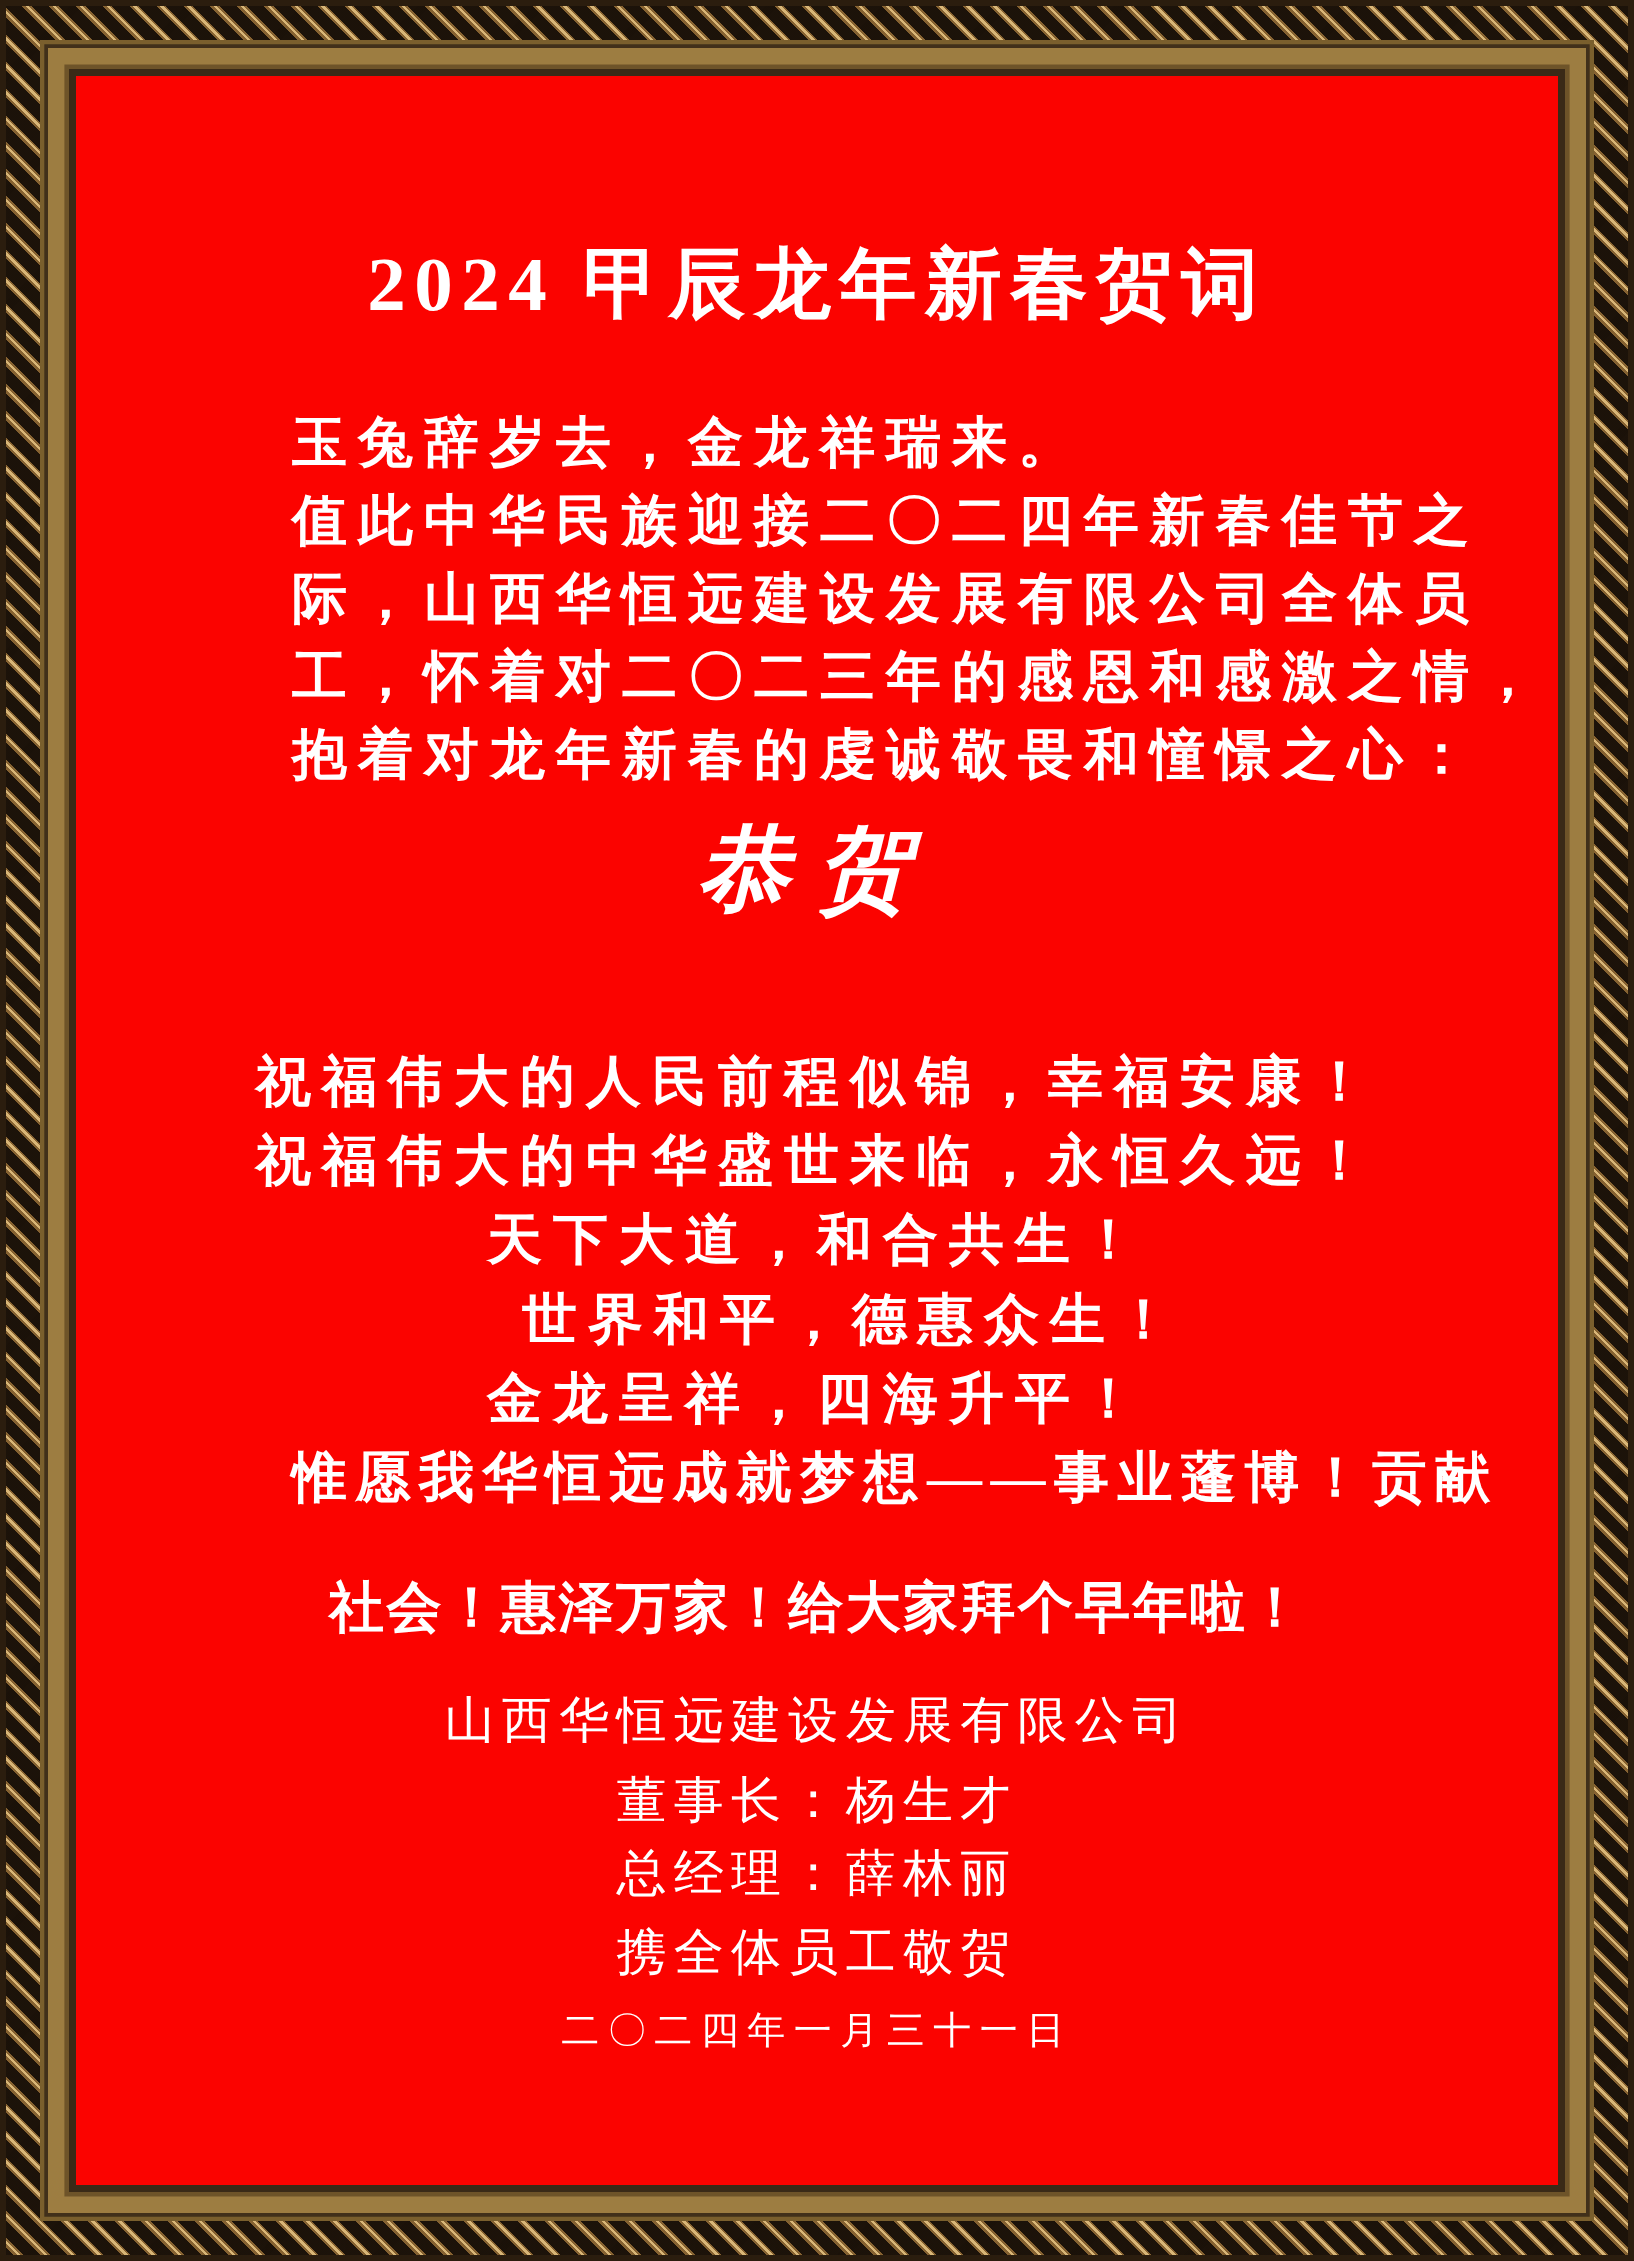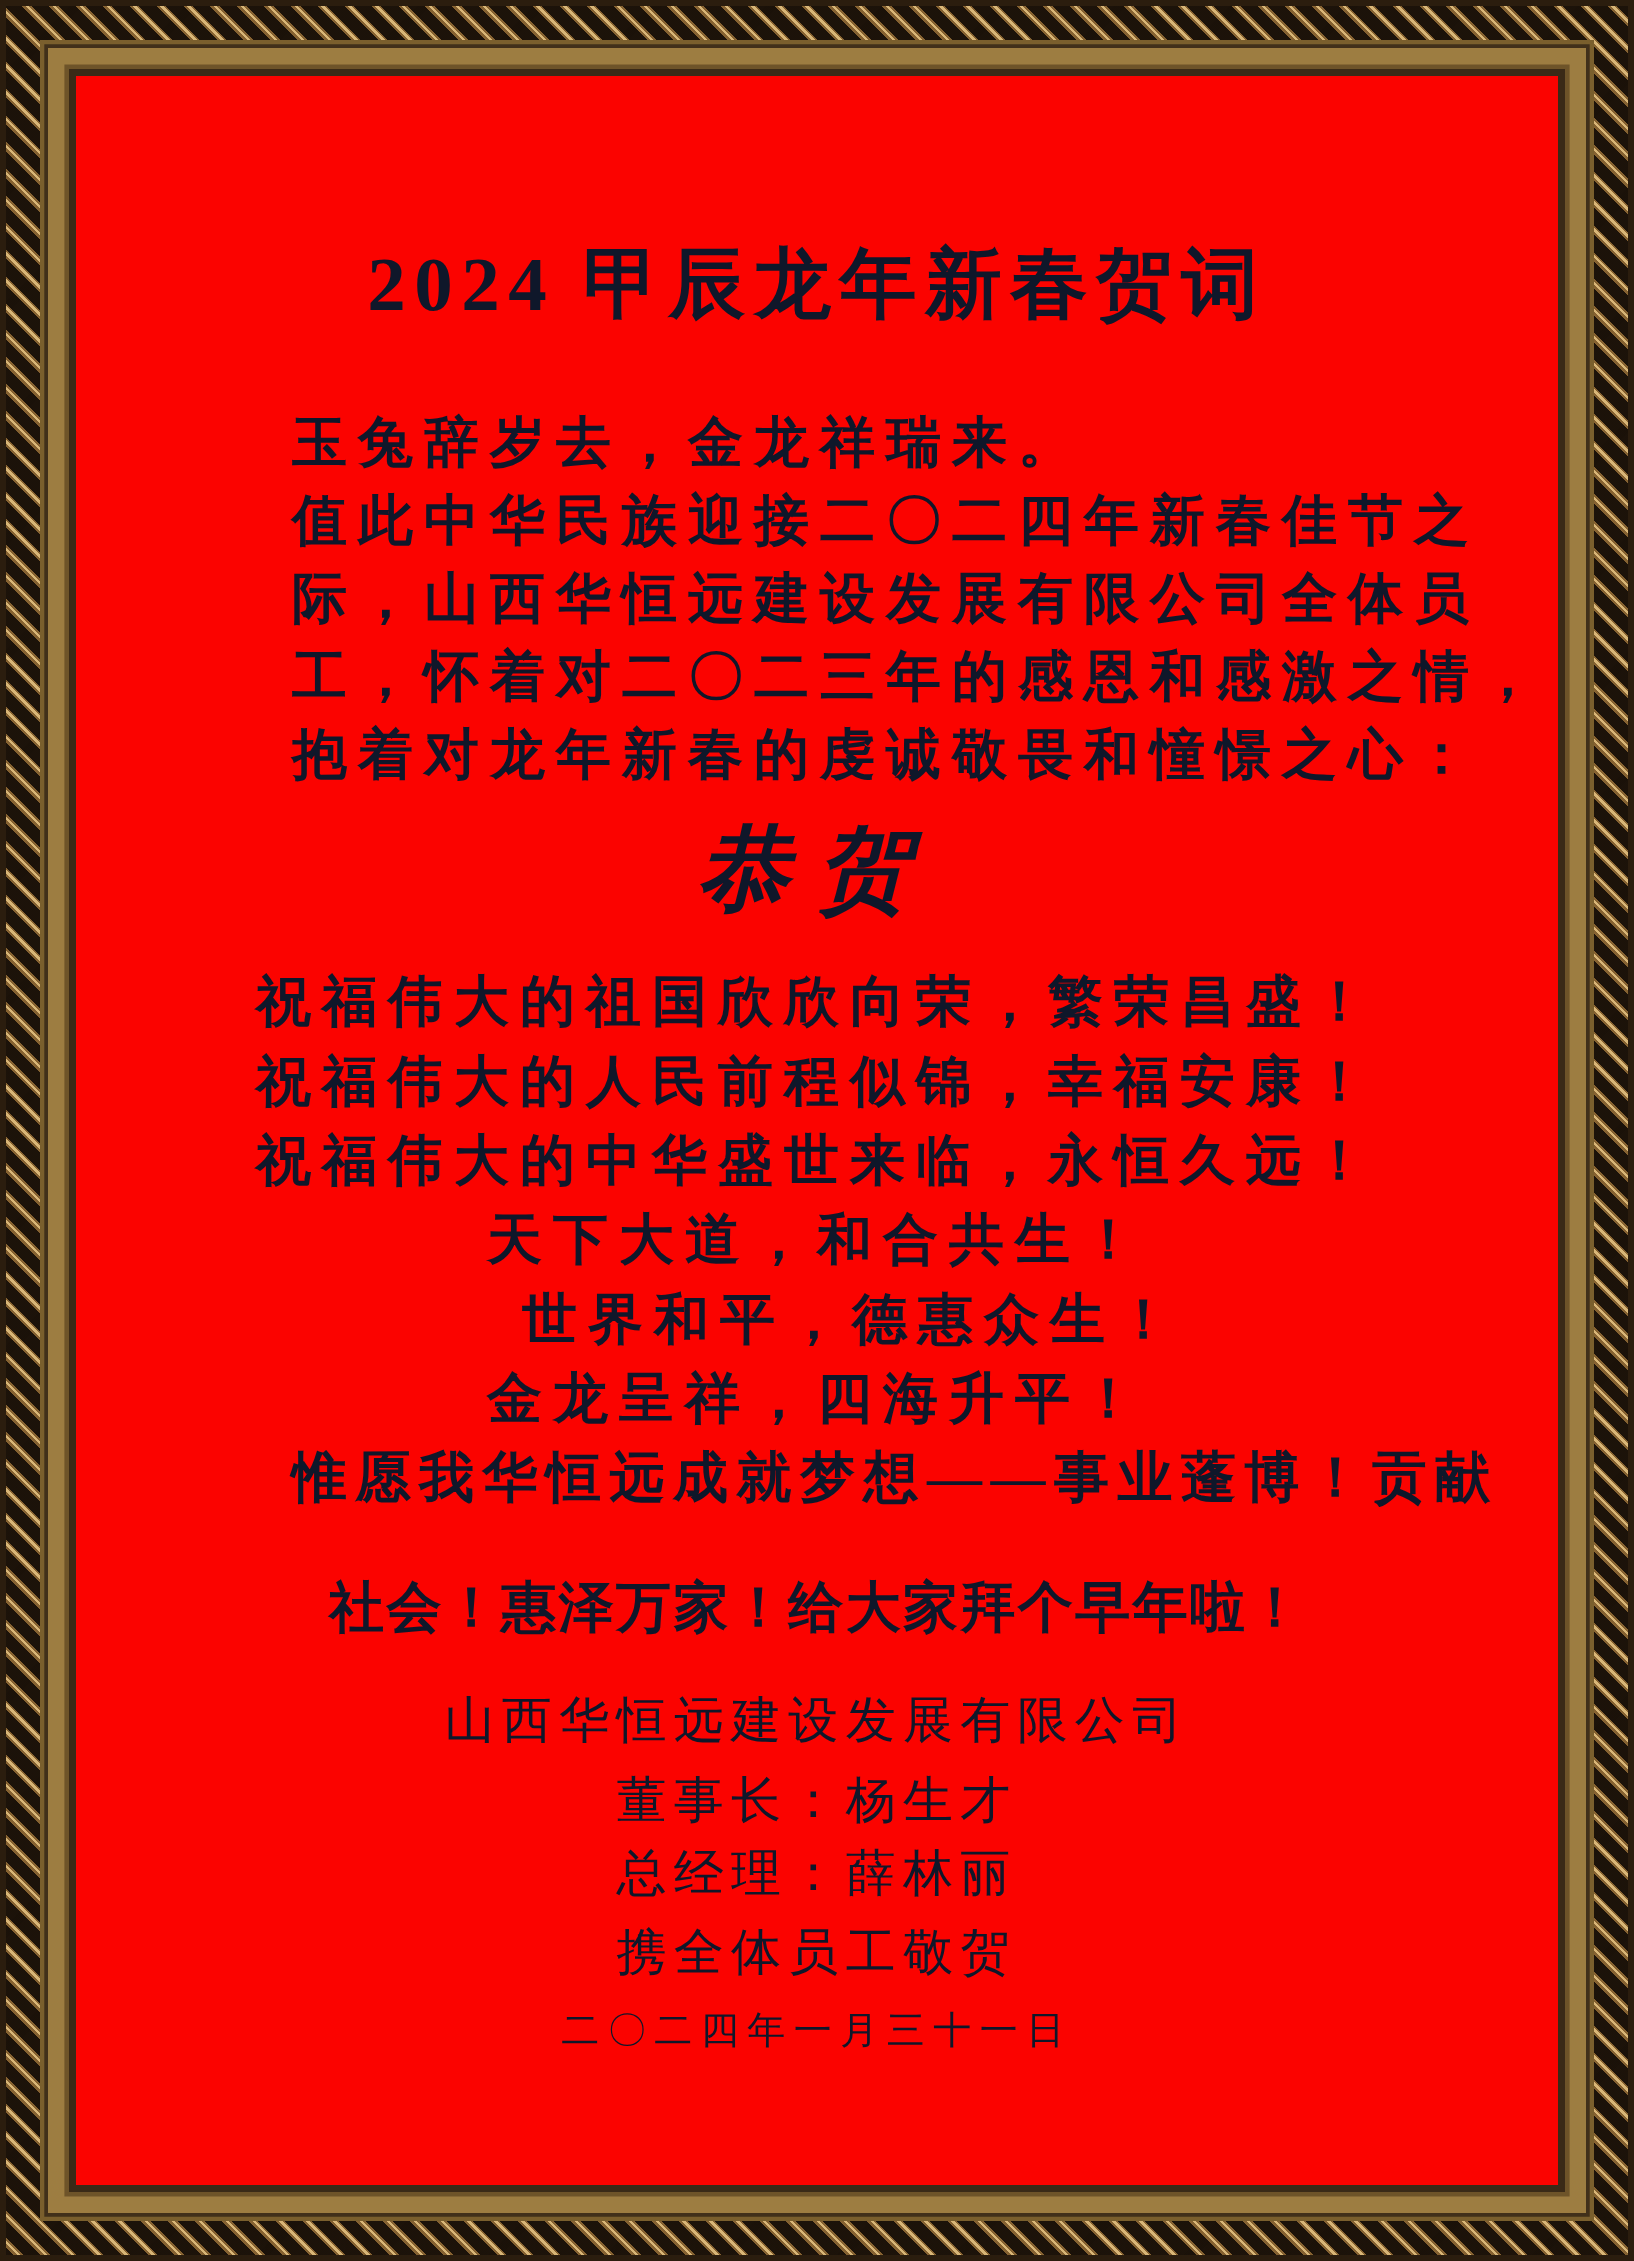--- a/index.html
+++ b/index.html
@@ -32,21 +32,21 @@
       inset 0 0 0 4.3px  #7a5f2d,
       inset 0 0 0 8px #41301a,
       inset 0 0 0 24.4px #9d7d41,
       inset 0 0 0 29px #6e5429,
       inset 0 0 0 36px #3a2a17;
   }
   
   .poster{position:absolute;inset:76px;background:#fb0300;}
   .line{
     position:absolute;left:0;width:100%;
-    text-align:center;color:#0f172a;white-space:nowrap;
+    text-align:center;color:#ffffff;white-space:nowrap;
     font-weight:bold;line-height:1.1;
   }
   .body-line{left:216px;width:auto;text-align:left;}
   #title        {top:166px; font-size:77px;letter-spacing:8.5px;}
   #p1           {top:337px; font-size:55px; letter-spacing:11px;}
   #p2           {top:415px; font-size:55px; letter-spacing:11px;}
   #p3           {top:493px; font-size:55px; letter-spacing:11px;}
   #p4           {top:571px; font-size:55px; letter-spacing:11px;}
   #p5           {top:649px;font-size:55px; letter-spacing:11px;}
   #gonghe       {top:743px;font-size:93px;letter-spacing:27.4px;font-style:italic;}
@@ -77,21 +77,20 @@
     <div class="line" id="title">2024 甲辰龙年新春贺词</div>
 
     <div class="line body-line" id="p1">玉兔辞岁去，金龙祥瑞来。</div>
     <div class="line body-line" id="p2">值此中华民族迎接二〇二四年新春佳节之</div>
     <div class="line body-line" id="p3">际，山西华恒远建设发展有限公司全体员</div>
     <div class="line body-line" id="p4">工，怀着对二〇二三年的感恩和感激之情，</div>
     <div class="line body-line" id="p5">抱着对龙年新春的虔诚敬畏和憧憬之心：</div>
 
     <div class="line" id="gonghe">恭贺</div>
 
-    <div class="line" id="b1">祝福伟大的祖国欣欣向荣，繁荣昌盛！</div>
     <div class="line" id="b2">祝福伟大的人民前程似锦，幸福安康！</div>
     <div class="line" id="b3">祝福伟大的中华盛世来临，永恒久远！</div>
     <div class="line" id="b4">天下大道，和合共生！</div>
     <div class="line" id="b5">世界和平，德惠众生！</div>
     <div class="line" id="b6">金龙呈祥，四海升平！</div>
 
     <div class="line body-line" id="w1">惟愿我华恒远成就梦想——事业蓬博！贡献</div>
     <div class="line" id="w2">社会！惠泽万家！给大家拜个早年啦！</div>
 
     <div class="line sig" id="s-company">山西华恒远建设发展有限公司</div>

